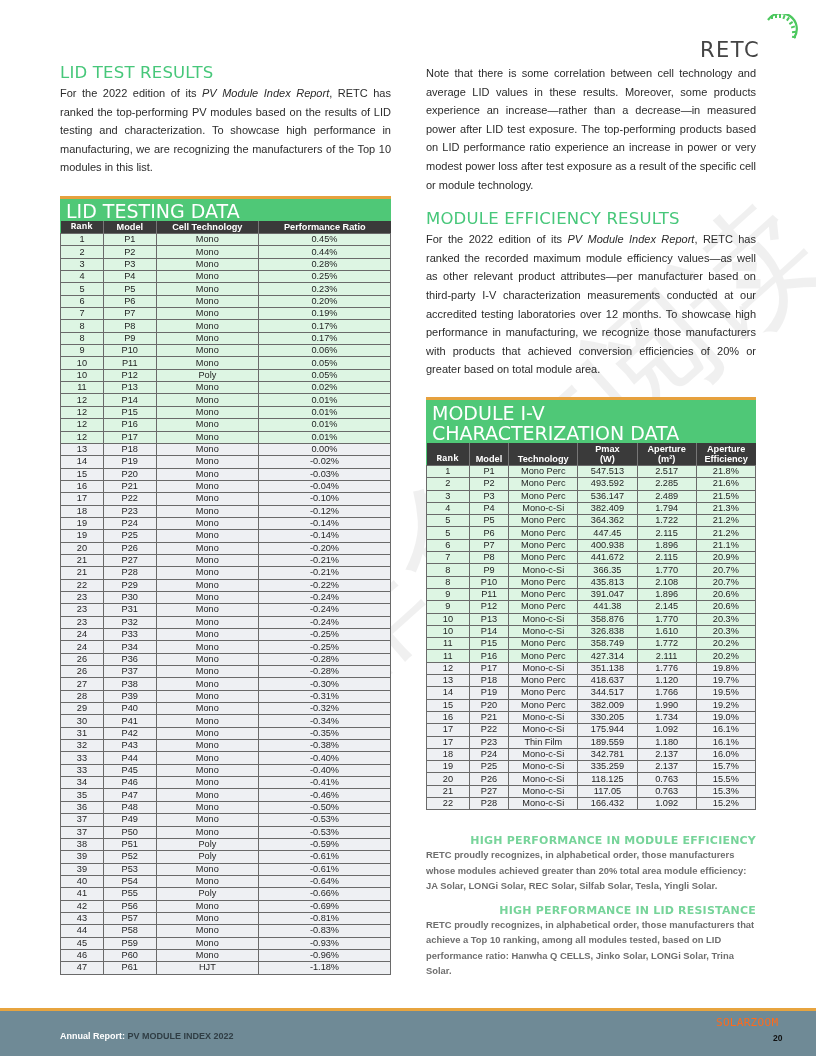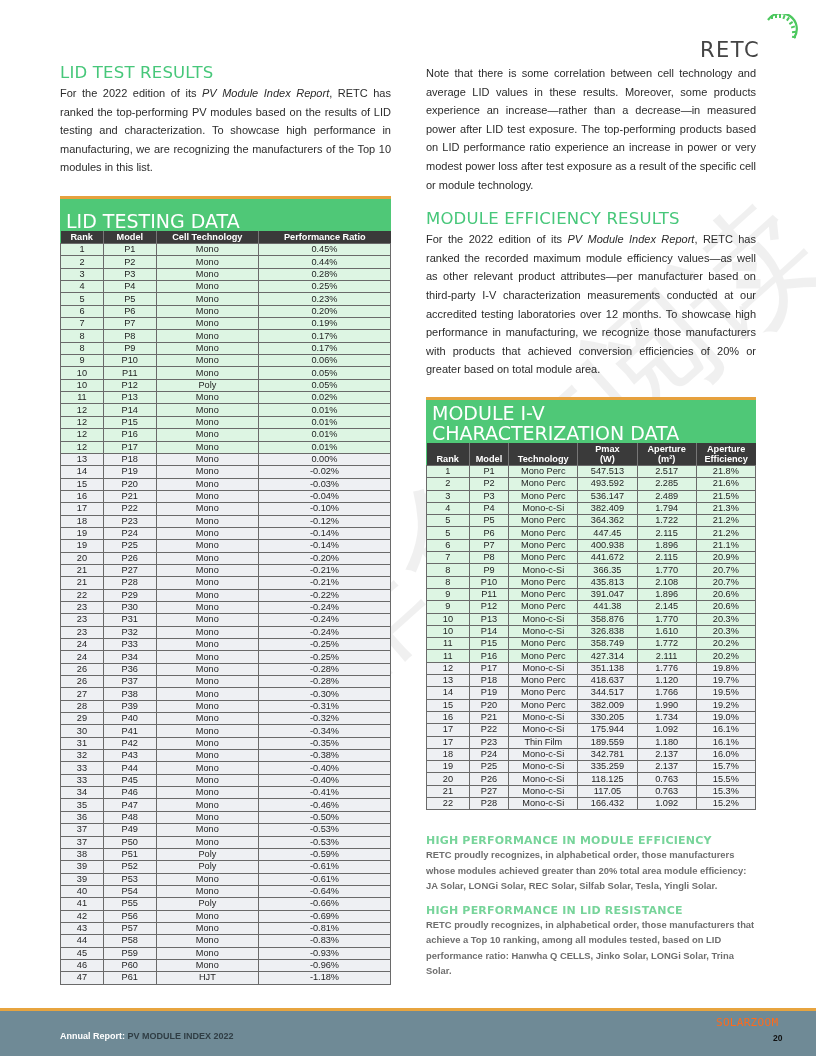--- a/index.html
+++ b/index.html
@@ -11,34 +11,34 @@
   .logo-gear { position: absolute; left: 64px; top: 0; width: 34px; height: 34px; }
 
   .col-left { position: absolute; left: 60px; top: 62px; width: 331px; }
   .col-right { position: absolute; left: 426px; top: 64px; width: 330px; }
 
   .h-green { color: #47c77a; font-family: "DejaVu Sans", sans-serif; font-size: 16.5px; letter-spacing: 0.2px; line-height: 22px; }
   .para { font-size: 11px; line-height: 18.6px; text-align: justify; color: #2b2b2b; }
   .para i { font-style: italic; }
 
   .tbl-box { position: absolute; background: #4fc877; border-top: 3px solid #e6a13e; }
-  .tbl-title { color: #fff; font-family: "DejaVu Sans", sans-serif; font-size: 19px; line-height: 20px; padding: 12px 6px 0 6px; }
+  .tbl-title { color: #fff; font-family: "DejaVu Sans", sans-serif; font-size: 19px; line-height: 20px; padding: 2px 6px 0 6px; }
   table { border-collapse: collapse; width: 100%; font-size: 9.2px; }
   th { background: #3a3a3a; color: #fff; font-weight: bold; font-size: 9.2px; padding: 1px 2px; border-left: 1px solid #777; line-height: 10px; }
-  th:first-child { border-left: none; }
+  th:first-child { border-left: none; font-family: Liberation Mono, monospace; }
   td { text-align: center; border: 1px solid #6a6a6a; height: 12.35px; line-height: 11px; padding: 0 2px; color: #1e1e1e; }
   tr.top td { background: #ddf5e3; }
   tr.rest td { background: #eef0f3; }
 
   #lid-box { left: 60px; top: 196px; width: 331px; }
   #iv-box { left: 426px; top: 397px; width: 330px; }
   #iv-box th { vertical-align: bottom; line-height: 10px; }
   #iv-box td { height: 12.3px; }
 
-  .sub-h { color: #77d49a; font-family: "DejaVu Sans", sans-serif; font-weight: bold; font-size: 11px; letter-spacing: 0.2px; }
+  .sub-h { color: #77d49a; font-family: "DejaVu Sans", sans-serif; font-weight: bold; font-size: 11px; letter-spacing: 0.2px; text-align: right; }
   .sub-p { font-size: 9.4px; font-weight: bold; color: #6e6e6e; line-height: 15.5px; }
 
   .footer { position: absolute; left: 0; top: 1008px; width: 816px; height: 48px; background: #6f8a96; border-top: 3px solid #e7a43f; }
   .footer-left { position: absolute; left: 60px; top: 20px; font-size: 9px; font-weight: bold; color: #fff; }
   .footer-left span.em { color: #2f3d44; }
   .footer-brand { position: absolute; left: 716px; top: 5px; font-family: "DejaVu Sans Mono", monospace; font-size: 11px; color: #ff6a1a; letter-spacing: 0.3px; }
   .footer-page { position: absolute; left: 773px; top: 22px; font-size: 8.5px; font-weight: bold; color: #111; }
 
   .watermark { position: absolute; left: 230px; top: 360px; font-family: "DejaVu Sans", sans-serif; font-size: 130px; color: rgba(0,0,0,0.06); transform: rotate(-42deg); white-space: nowrap; pointer-events: none; }
 </style>

